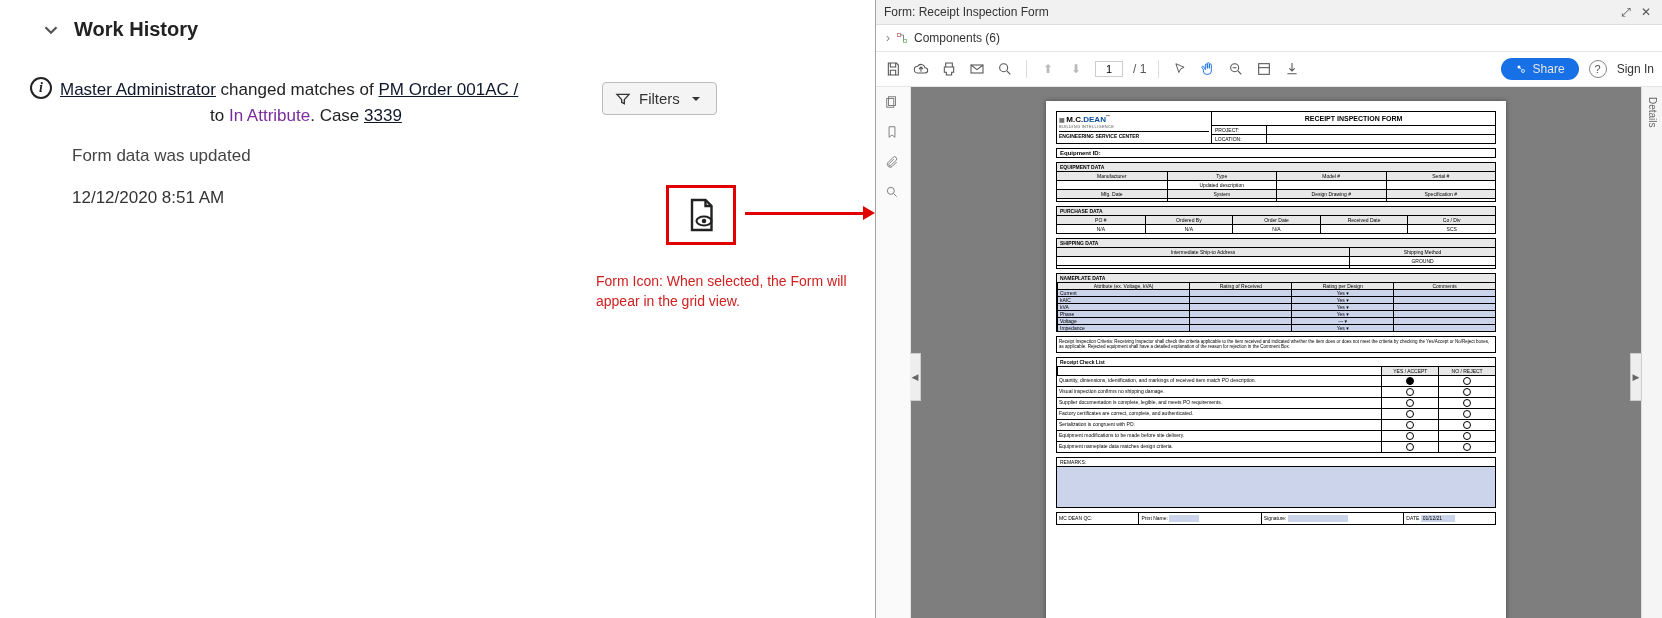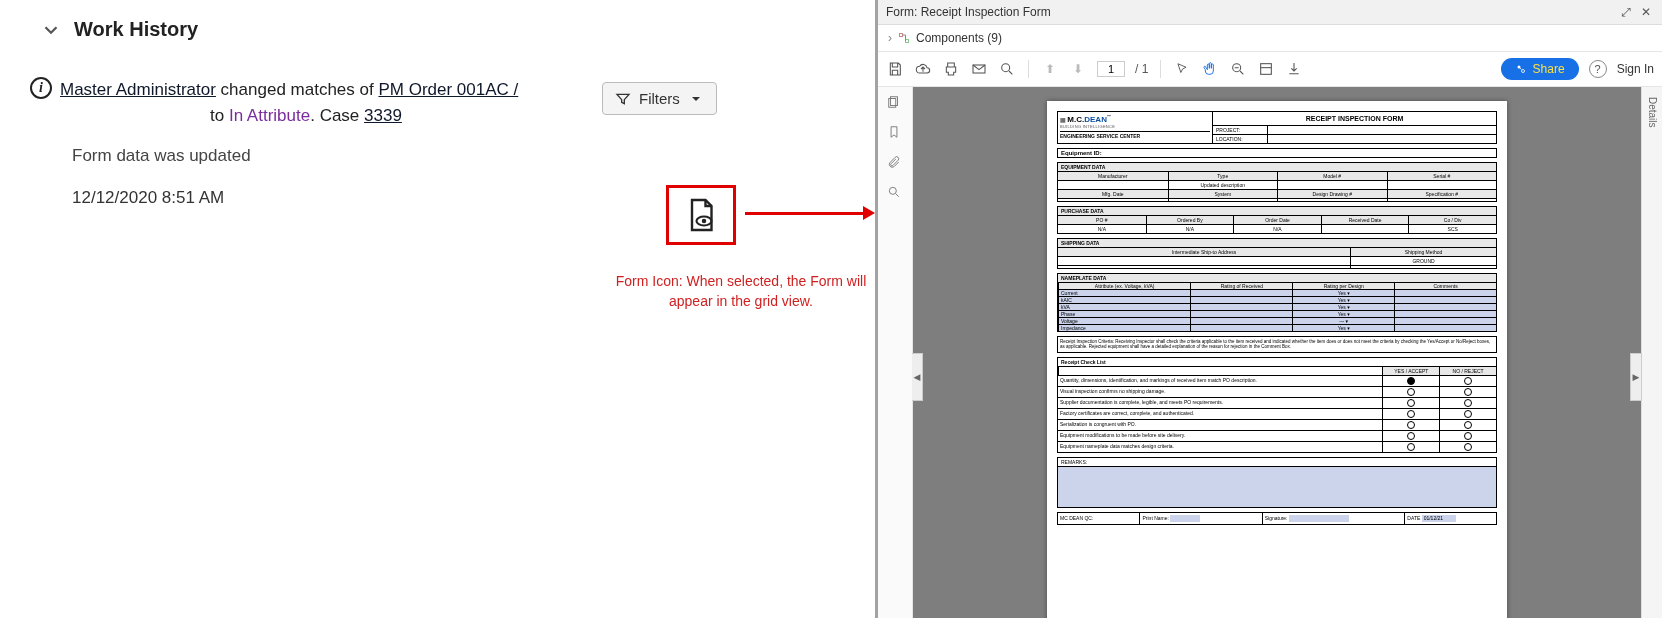--- a/index.html
+++ b/index.html
@@ -16,33 +16,33 @@
   .event-text{font-size:17px;line-height:1.5;}
   .event-text a{color:#0f172a;text-decoration:underline;}
   .event-text .status{color:#7a2c9e;}
   .sub{margin-left:42px;font-size:17px;color:#444;margin-top:18px;}
   .ts{margin-left:42px;font-size:17px;color:#333;margin-top:22px;}
   .form-icon-box{position:absolute;top:185px;left:666px;width:70px;height:60px;border:3px solid #e00000;box-sizing:border-box;display:flex;align-items:center;justify-content:center;}
   .form-icon-box svg{width:36px;height:36px;color:#222;}
   .arrow{position:absolute;top:210px;left:745px;width:130px;height:6px;}
   .arrow .line{position:absolute;top:2px;left:0;right:12px;height:3px;background:#e00000;}
   .arrow .head{position:absolute;right:0;top:-4px;width:0;height:0;border-left:12px solid #e00000;border-top:7px solid transparent;border-bottom:7px solid transparent;}
-  .caption{position:absolute;top:272px;left:596px;width:290px;text-align:center;color:#d02020;font-size:14px;line-height:1.4;}
-
-  .right-pane{flex:1;display:flex;flex-direction:column;border-left:3px solid #a3a3a3;min-width:0;}
+  .caption{position:absolute;top:272px;left:596px;width:290px;text-align:left;color:#d02020;font-size:14px;line-height:1.4;}
+
+  .right-pane{flex:1;display:flex;flex-direction:column;border-left:1px solid #a3a3a3;min-width:0;}
   .pdf-titlebar{background:#f1f1f1;padding:4px 8px;display:flex;align-items:center;font-size:12px;color:#333;border-bottom:1px solid #ddd;}
   .pdf-titlebar .title{flex:1;}
   .pdf-titlebar .winbtn{width:16px;height:16px;margin-left:4px;cursor:pointer;color:#555;display:flex;align-items:center;justify-content:center;}
   .comp-row{padding:6px 10px;font-size:12px;color:#333;border-bottom:1px solid #e5e5e5;display:flex;align-items:center;gap:6px;}
   .comp-row .chv{color:#888;}
   .toolbar{display:flex;align-items:center;padding:6px 8px;gap:10px;border-bottom:1px solid #e5e5e5;font-size:12px;color:#555;}
   .toolbar .sep{width:1px;height:18px;background:#ddd;margin:0 2px;}
   .toolbar .ic{width:18px;height:18px;display:flex;align-items:center;justify-content:center;cursor:pointer;color:#555;}
   .toolbar input.pg{width:22px;text-align:center;border:1px solid #ccc;font-size:11px;padding:1px 2px;}
-  .share-btn{background:#1770e6;color:#fde047;border-radius:14px;padding:4px 14px;display:flex;align-items:center;gap:6px;font-size:12px;cursor:pointer;}
+  .share-btn{background:#1770e6;color:#e5e5e5;border-radius:14px;padding:4px 14px;display:flex;align-items:center;gap:6px;font-size:12px;cursor:pointer;}
   .signin{font-size:12px;color:#333;cursor:pointer;}
   .viewer{flex:1;display:flex;min-height:0;position:relative;}
   .left-strip{width:34px;background:#fafafa;border-right:1px solid #e5e5e5;display:flex;flex-direction:column;align-items:center;padding-top:8px;gap:14px;color:#777;}
   .left-strip .ic{width:16px;height:16px;cursor:pointer;}
   .doc-area{flex:1;background:#7e7e7e;display:flex;justify-content:center;overflow:auto;padding:14px 0;}
   .collapse-tab{position:absolute;top:50%;width:10px;height:46px;background:#eee;border:1px solid #ccc;display:flex;align-items:center;justify-content:center;font-size:9px;color:#666;cursor:pointer;}
   .collapse-left{left:34px;border-left:none;}
   .collapse-right{right:20px;}
   .details-tab{width:20px;background:#f5f5f5;border-left:1px solid #ddd;display:flex;align-items:flex-start;justify-content:center;padding-top:10px;}
   .details-tab span{writing-mode:vertical-rl;font-size:10px;color:#666;}
@@ -146,21 +146,21 @@
       <span class="winbtn">⤢</span>
       <span class="winbtn">✕</span>
     </div>
     <div class="comp-row">
       <span class="chv">›</span>
       <svg width="12" height="12" viewBox="0 0 24 24">
           <rect x="3" y="3" width="6" height="6" fill="none" stroke="#c88" stroke-width="2"></rect>
           <rect x="15" y="15" width="6" height="6" fill="none" stroke="#8c8" stroke-width="2"></rect>
           <path d="M9 6h6v12" fill="none" stroke="#888" stroke-width="2"></path>
         </svg>
-      <span>Components (9)</span>
+      <span>Components (6)</span>
     </div>
     <div class="toolbar">
       <span class="ic">
           <svg viewBox="0 0 24 24" width="16" height="16">
             <path d="M5 3h12l3 3v15H5z M8 3v6h8V3 M8 21v-7h8v7" fill="none" stroke="currentColor" stroke-width="1.6"></path>
           </svg>
         </span>
       <span class="ic">
           <svg viewBox="0 0 24 24" width="16" height="16">
             <path d="M7 18a5 5 0 010-10 6 6 0 0111 2 4 4 0 010 8H7z M12 9v7m-3-4l3-3 3 3" fill="none" stroke="currentColor" stroke-width="1.6"></path>

